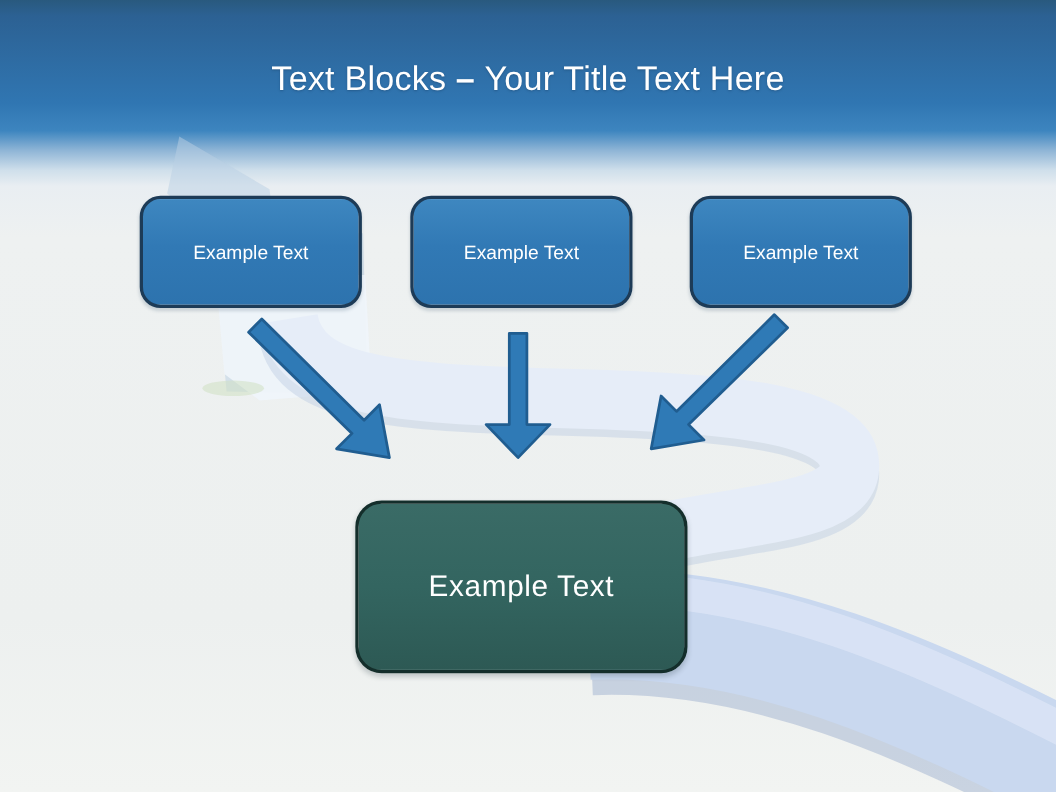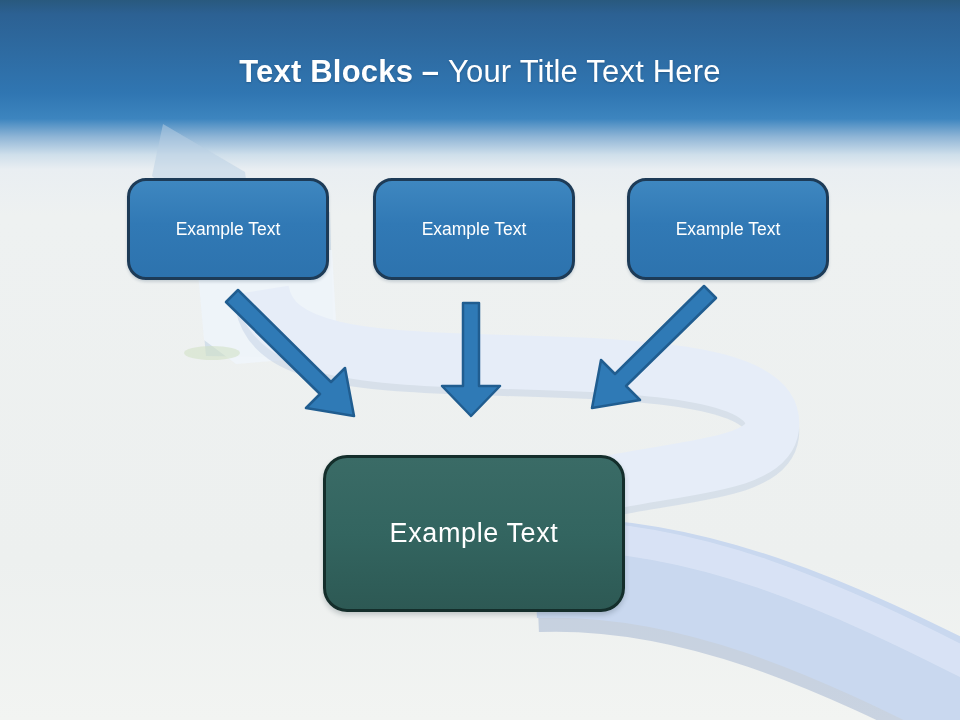--- a/index.html
+++ b/index.html
@@ -20,21 +20,21 @@
       #f2f4f2 100%);
   }
 
   
   .title{
     position:absolute;top:54px;left:0;width:100%;
     text-align:center;color:#ffffff;font-size:31px;letter-spacing:.2px;
     z-index:6;white-space:nowrap;
     text-shadow:0 1px 2px rgba(20,50,80,.35);
   }
-  .title .bold{font-weight:700;}
+  .title .bold{font-weight:400;}
   .title .sep{font-weight:700;margin:0 .28em;}
   .title .regular{font-weight:400;}
 
   
   .road-svg{position:absolute;inset:0;z-index:1;}
 
   
   .tblock{
     position:absolute;width:196px;height:96px;
     border:3px solid #1d3b57;border-radius:19px;

